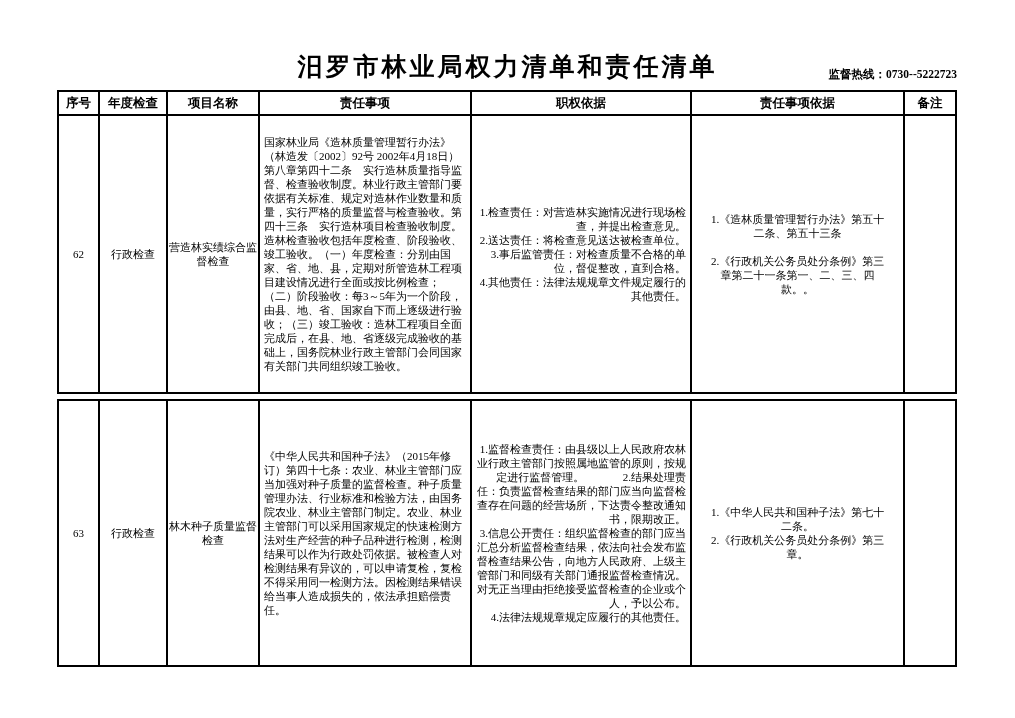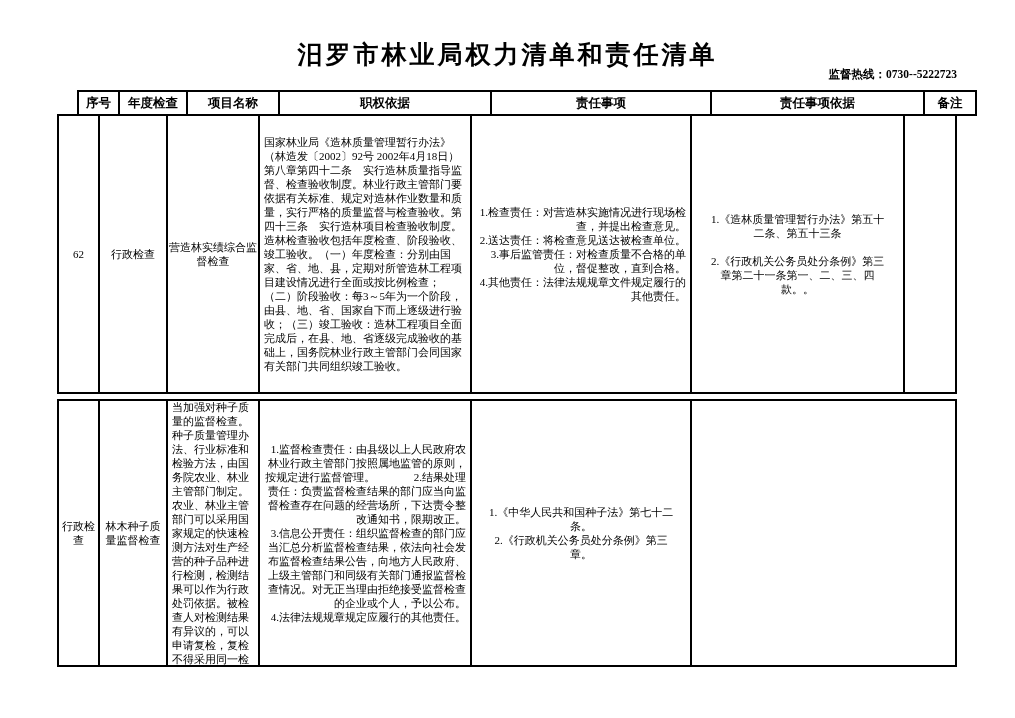--- a/index.html
+++ b/index.html
@@ -4,21 +4,21 @@
 <style>
   * { margin: 0; padding: 0; box-sizing: border-box; }
   html, body { width: 1015px; height: 718px; background: #ffffff; overflow: hidden; }
   body {
     position: relative;
     font-family: "Liberation Serif", "DejaVu Serif", serif;
     color: #000000;
   }
   .page-title {
     position: absolute;
-    top: 38px; left: 0; width: 100%;
+    top: 50px; left: 0; width: 100%;
     text-align: center;
     font-size: 25px;
     font-weight: bold;
     letter-spacing: 3px;
   }
   .hotline {
     position: absolute;
     top: 67px; left: 57px; width: 900px;
     text-align: right;
     font-size: 11.5px;
@@ -36,21 +36,21 @@
     background: #fff;
   }
   .sect .cell {
     border-right: 2px solid #000;
     display: flex;
     align-items: center;
     justify-content: center;
     overflow: hidden;
   }
   .sect .cell:last-child { border-right: none; }
-  .sect-header { height: 26px; margin-left: 20px; }
+  .sect-header { height: 26px; }
   .sect-header .cell {
     font-size: 12.5px;
     font-weight: bold;
     text-align: center;
   }
   .sect-row62 { height: 280px; margin-top: -2px; }
   .sect-row63 { height: 268px; margin-top: 5px; }
   .cell-text {
     font-size: 11px;
     line-height: 14px;
@@ -68,22 +68,22 @@
 
 <div class="page-title">汨罗市林业局权力清单和责任清单</div>
 <div class="hotline">监督热线：0730--5222723</div>
 
 <div class="tbl">
 
   <div class="sect sect-header">
     <div class="cell">序号</div>
     <div class="cell">年度检查</div>
     <div class="cell">项目名称</div>
+    <div class="cell">责任事项</div>
     <div class="cell">职权依据</div>
-    <div class="cell">责任事项</div>
     <div class="cell">责任事项依据</div>
     <div class="cell">备注</div>
   </div>
 
   <div class="sect sect-row62">
     <div class="cell">
       <div class="cell-text c-center">62</div>
     </div>
     <div class="cell">
       <div class="cell-text c-center">行政检查</div>
@@ -105,20 +105,23 @@
 
 2.《行政机关公务员处分条例》第三章第二十一条第一、二、三、四款。。</div>
     </div>
     <div class="cell">
       <div class="cell-text c-center"></div>
     </div>
   </div>
 
   <div class="sect sect-row63">
     <div class="cell">
+      <div class="cell-text c-center">63</div>
+    </div>
+    <div class="cell">
       <div class="cell-text c-center">行政检查</div>
     </div>
     <div class="cell">
       <div class="cell-text c-name">林木种子质量监督检查</div>
     </div>
     <div class="cell">
       <div class="cell-text c-basis">《中华人民共和国种子法》（2015年修订）第四十七条：农业、林业主管部门应当加强对种子质量的监督检查。种子质量管理办法、行业标准和检验方法，由国务院农业、林业主管部门制定。农业、林业主管部门可以采用国家规定的快速检测方法对生产经营的种子品种进行检测，检测结果可以作为行政处罚依据。被检查人对检测结果有异议的，可以申请复检，复检不得采用同一检测方法。因检测结果错误给当事人造成损失的，依法承担赔偿责任。</div>
     </div>
     <div class="cell">
       <div class="cell-text c-duty">1.监督检查责任：由县级以上人民政府农林业行政主管部门按照属地监管的原则，按规定进行监督管理。              2.结果处理责任：负责监督检查结果的部门应当向监督检查存在问题的经营场所，下达责令整改通知书，限期改正。

